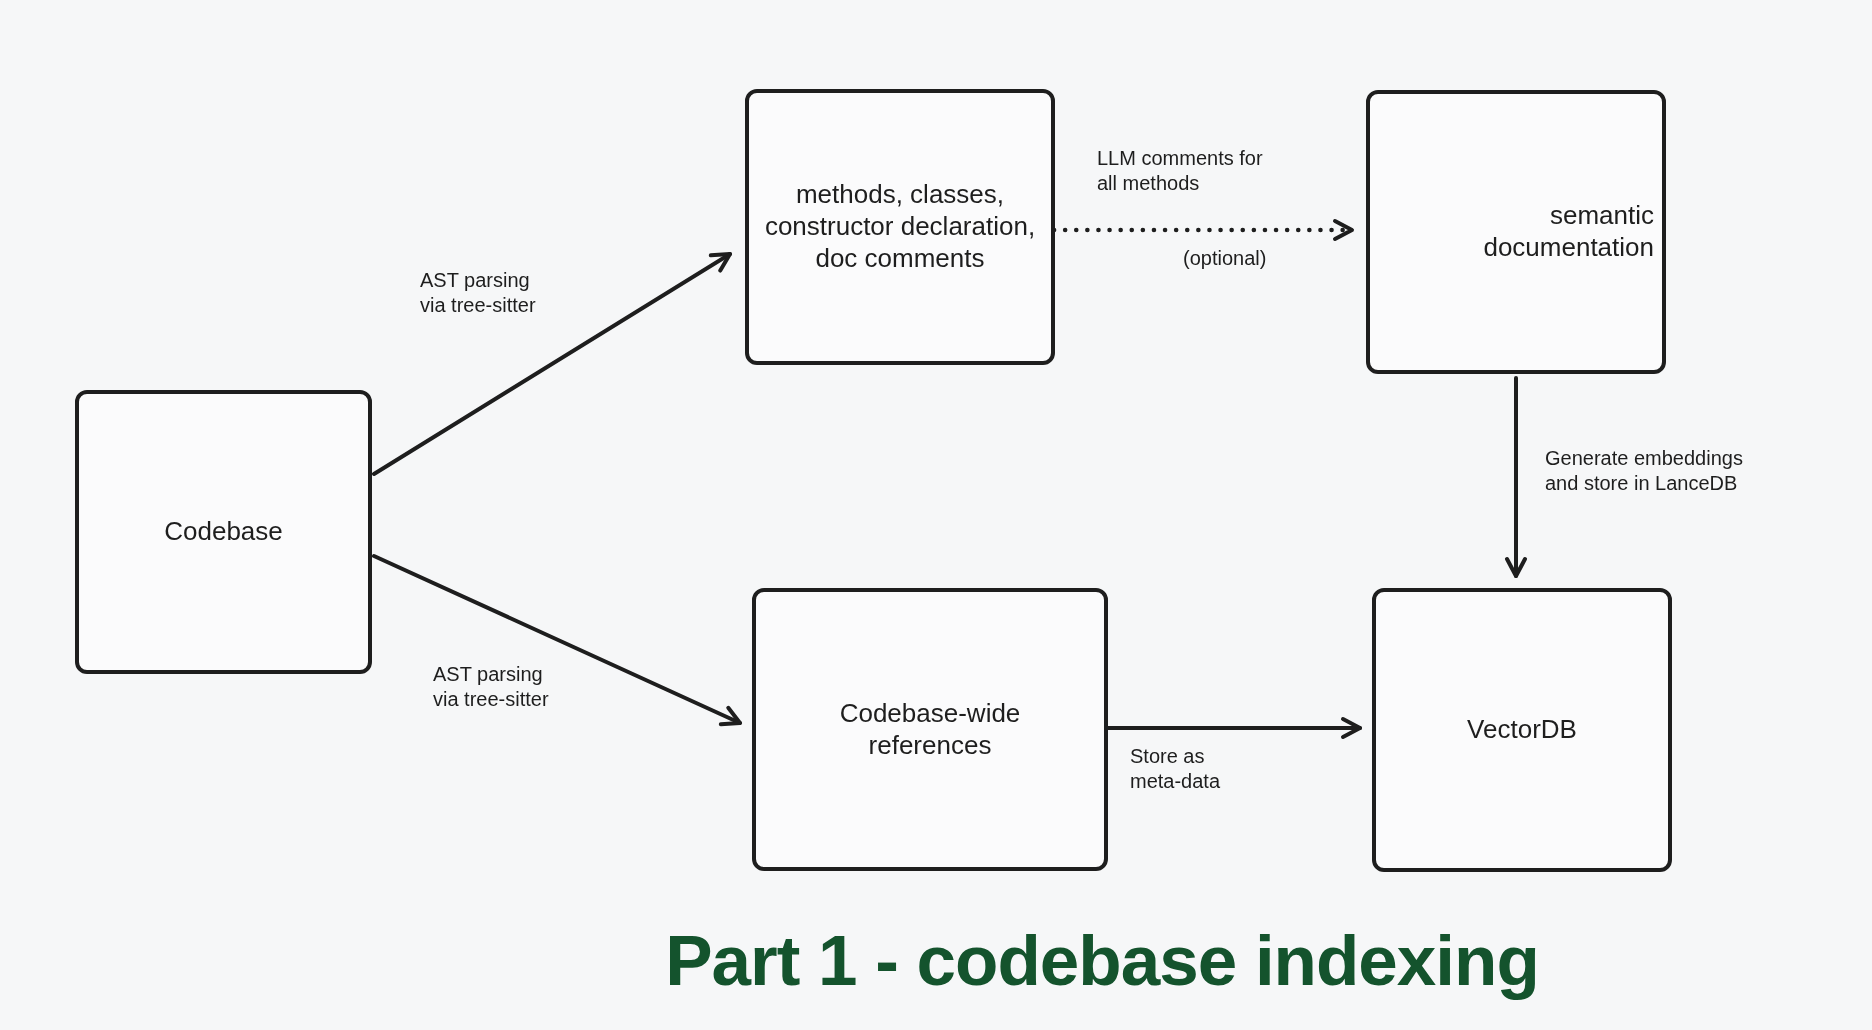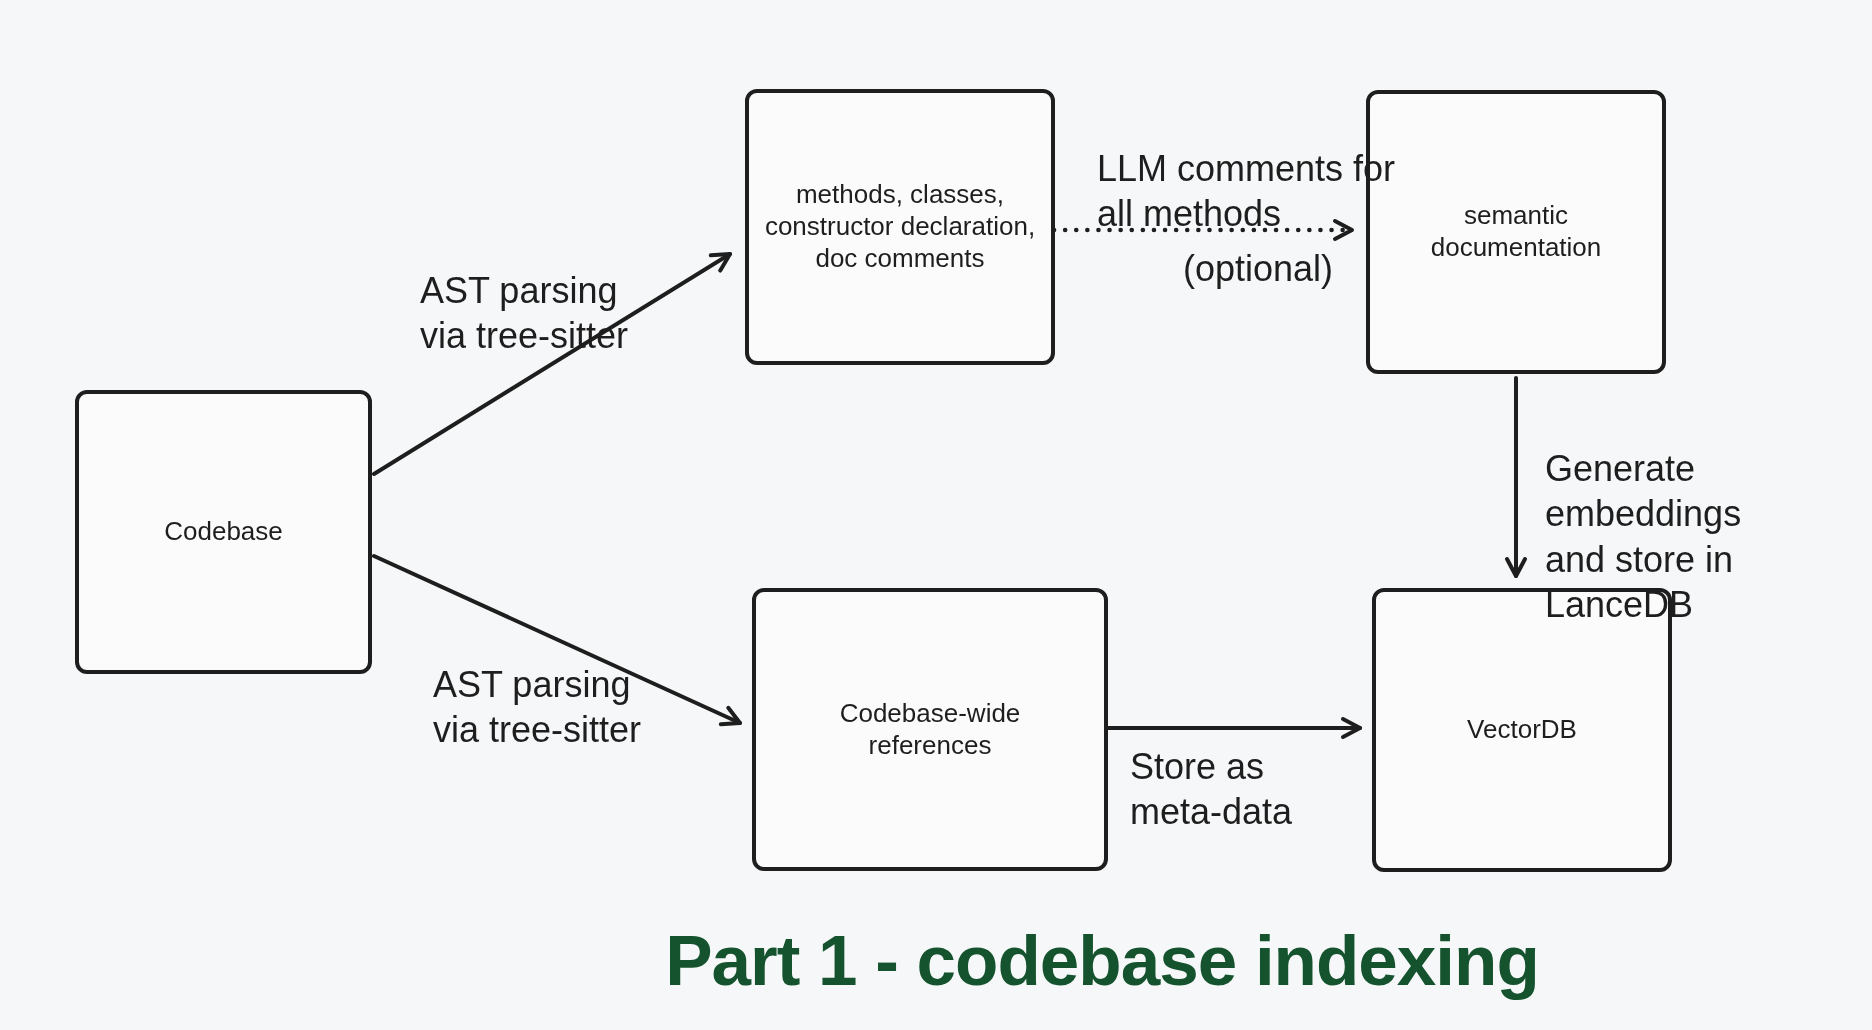--- a/index.html
+++ b/index.html
@@ -33,27 +33,27 @@
     justify-content: center;
     text-align: center;
     font-size: 26px;
     line-height: 1.22;
     white-space: pre-line;
     padding: 8px;
   }
 
   .node-codebase   { left: 75px;   top: 348px; width: 297px; height: 284px; margin-top: 42px; }
   .node-extracted  { left: 745px;  top: 89px;  width: 310px; height: 276px; }
-  .node-semantic   { left: 1366px; top: 90px;  width: 300px; height: 284px; }
+  .node-semantic   { left: 1366px; top: 90px;  width: 300px; height: 284px; text-align: right; }
   .node-references { left: 752px;  top: 588px; width: 356px; height: 283px; }
   .node-vectordb   { left: 1372px; top: 588px; width: 300px; height: 284px; }
 
   .edge-label {
     position: absolute;
-    font-size: 36px;
+    font-size: 20px;
     line-height: 1.26;
     white-space: pre-line;
   }
 
   .label-ast-top    { left: 420px;  top: 268px; }
   .label-llm        { left: 1097px; top: 146px; }
   .label-optional   { left: 1183px; top: 246px; }
   .label-embeddings { left: 1545px; top: 446px; }
   .label-ast-bottom { left: 433px;  top: 662px; }
   .label-store      { left: 1130px; top: 744px; }

